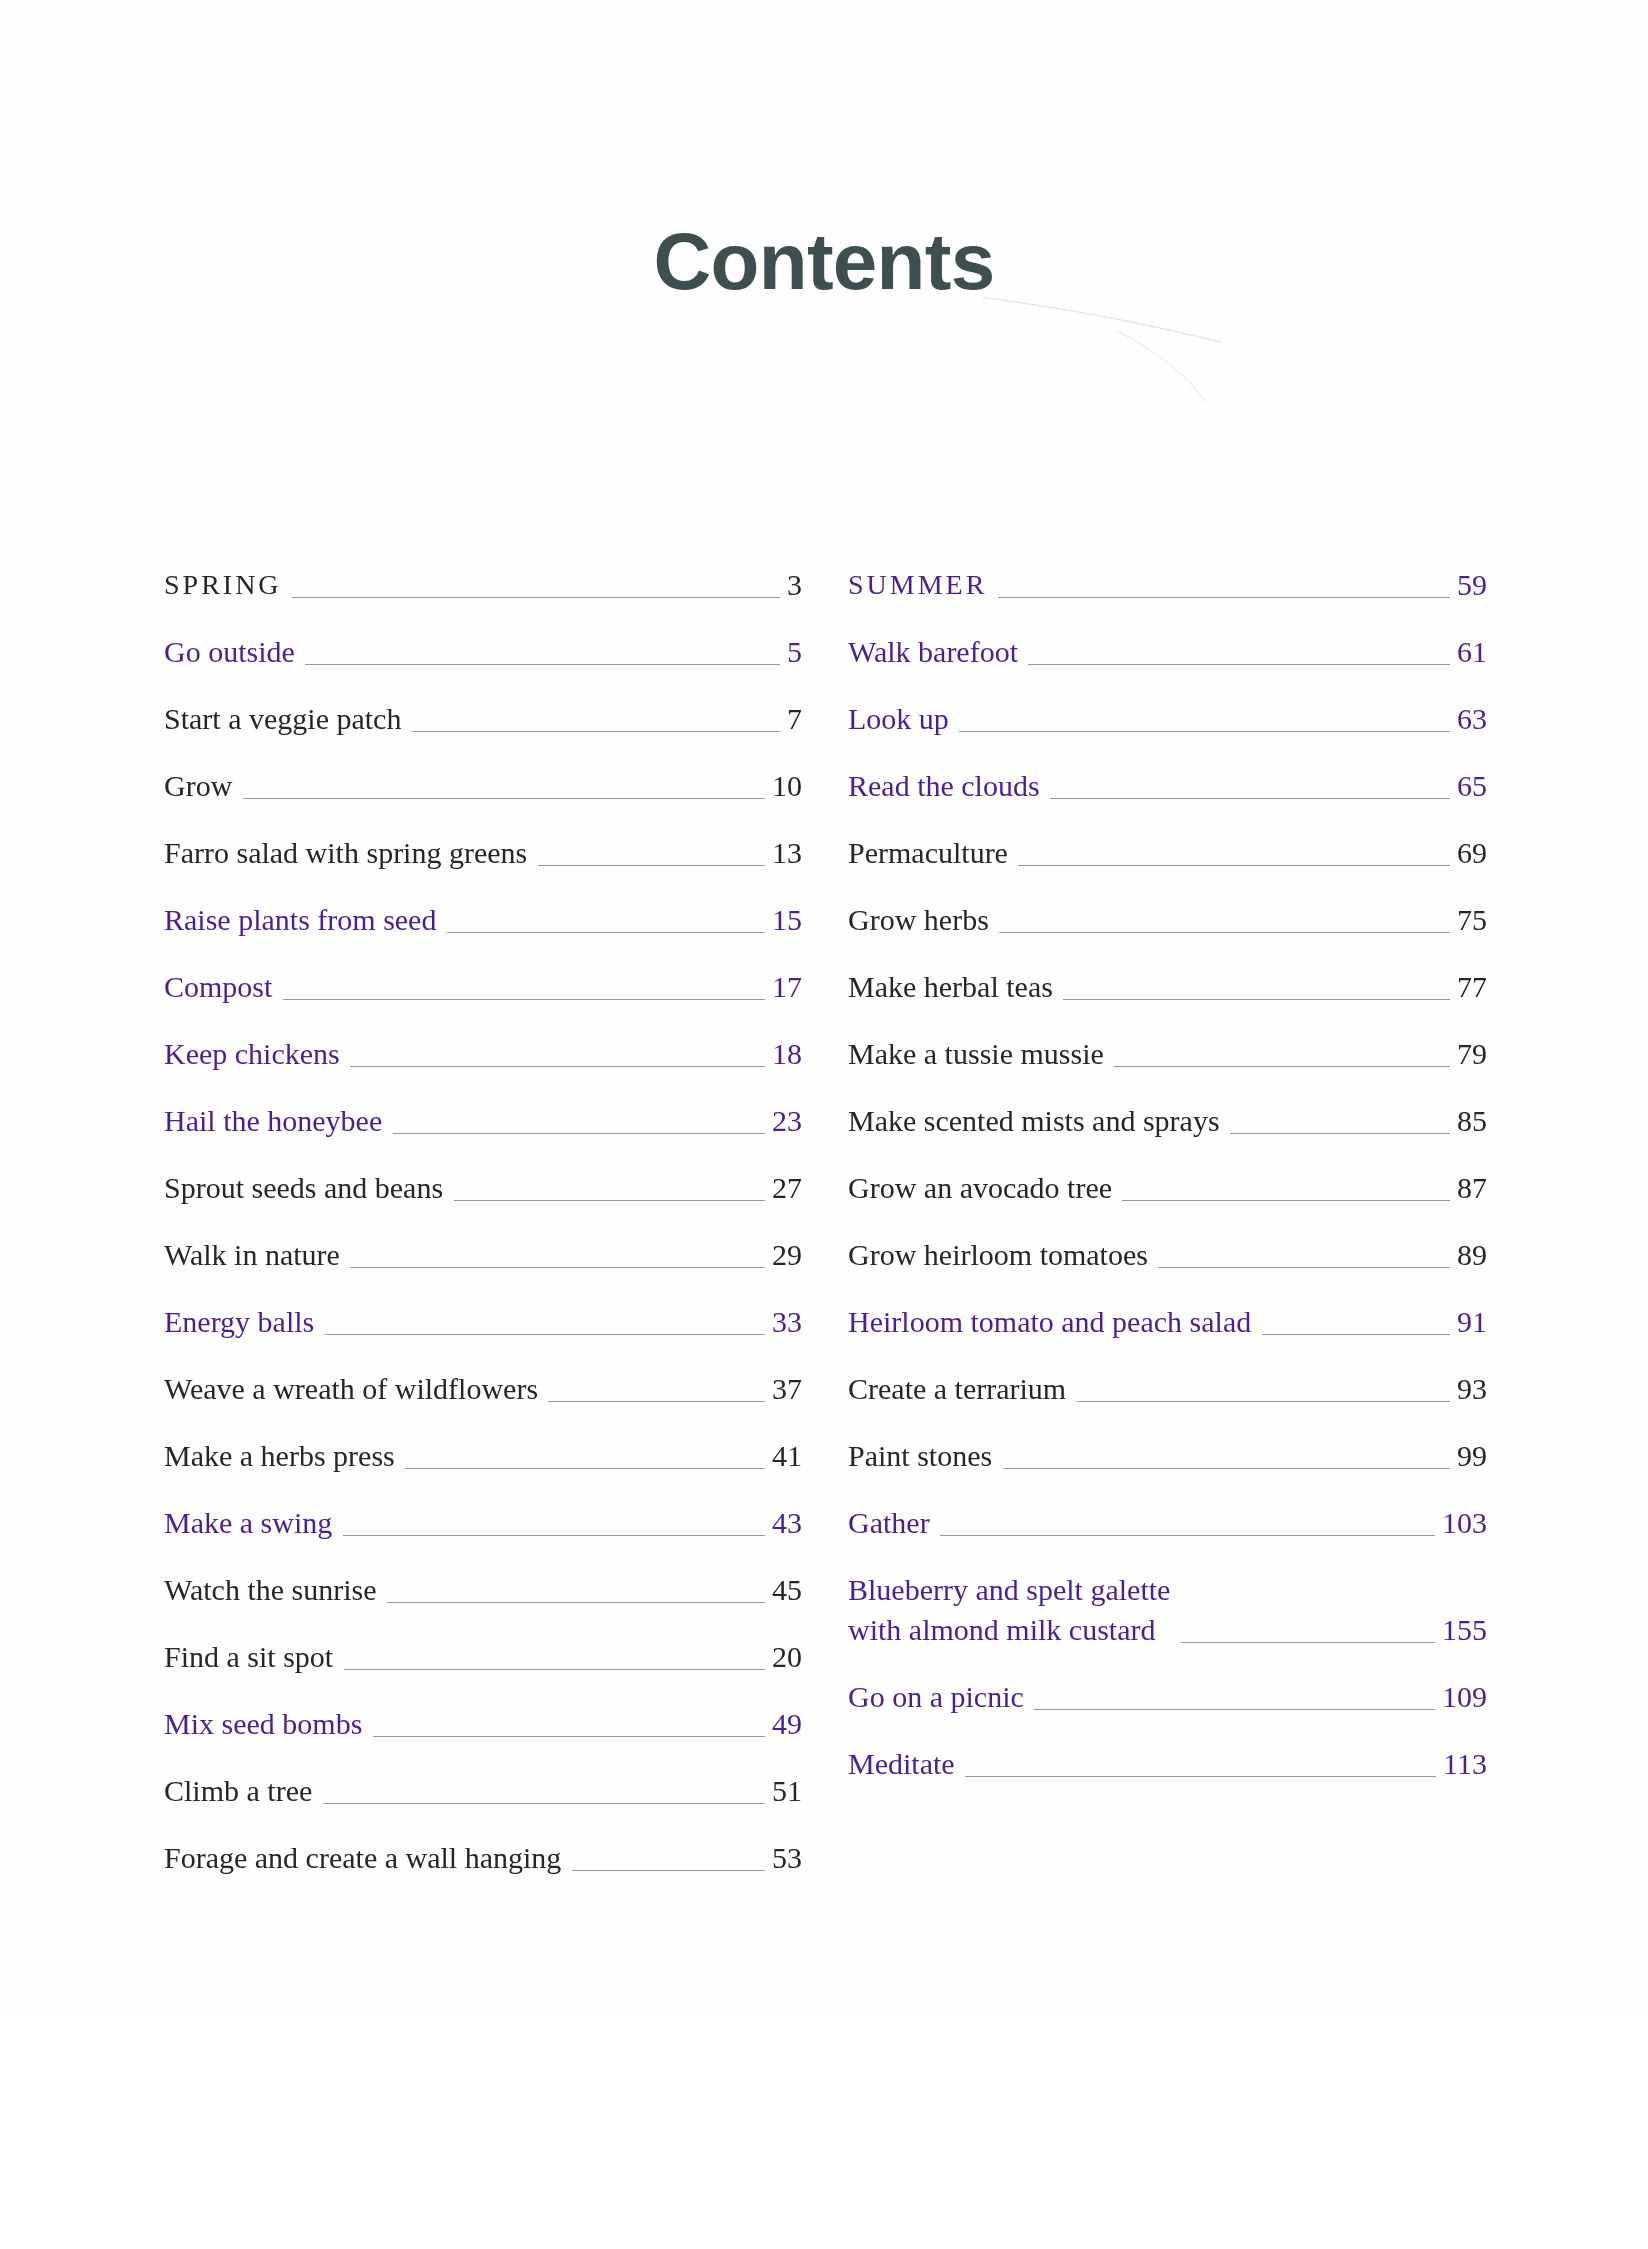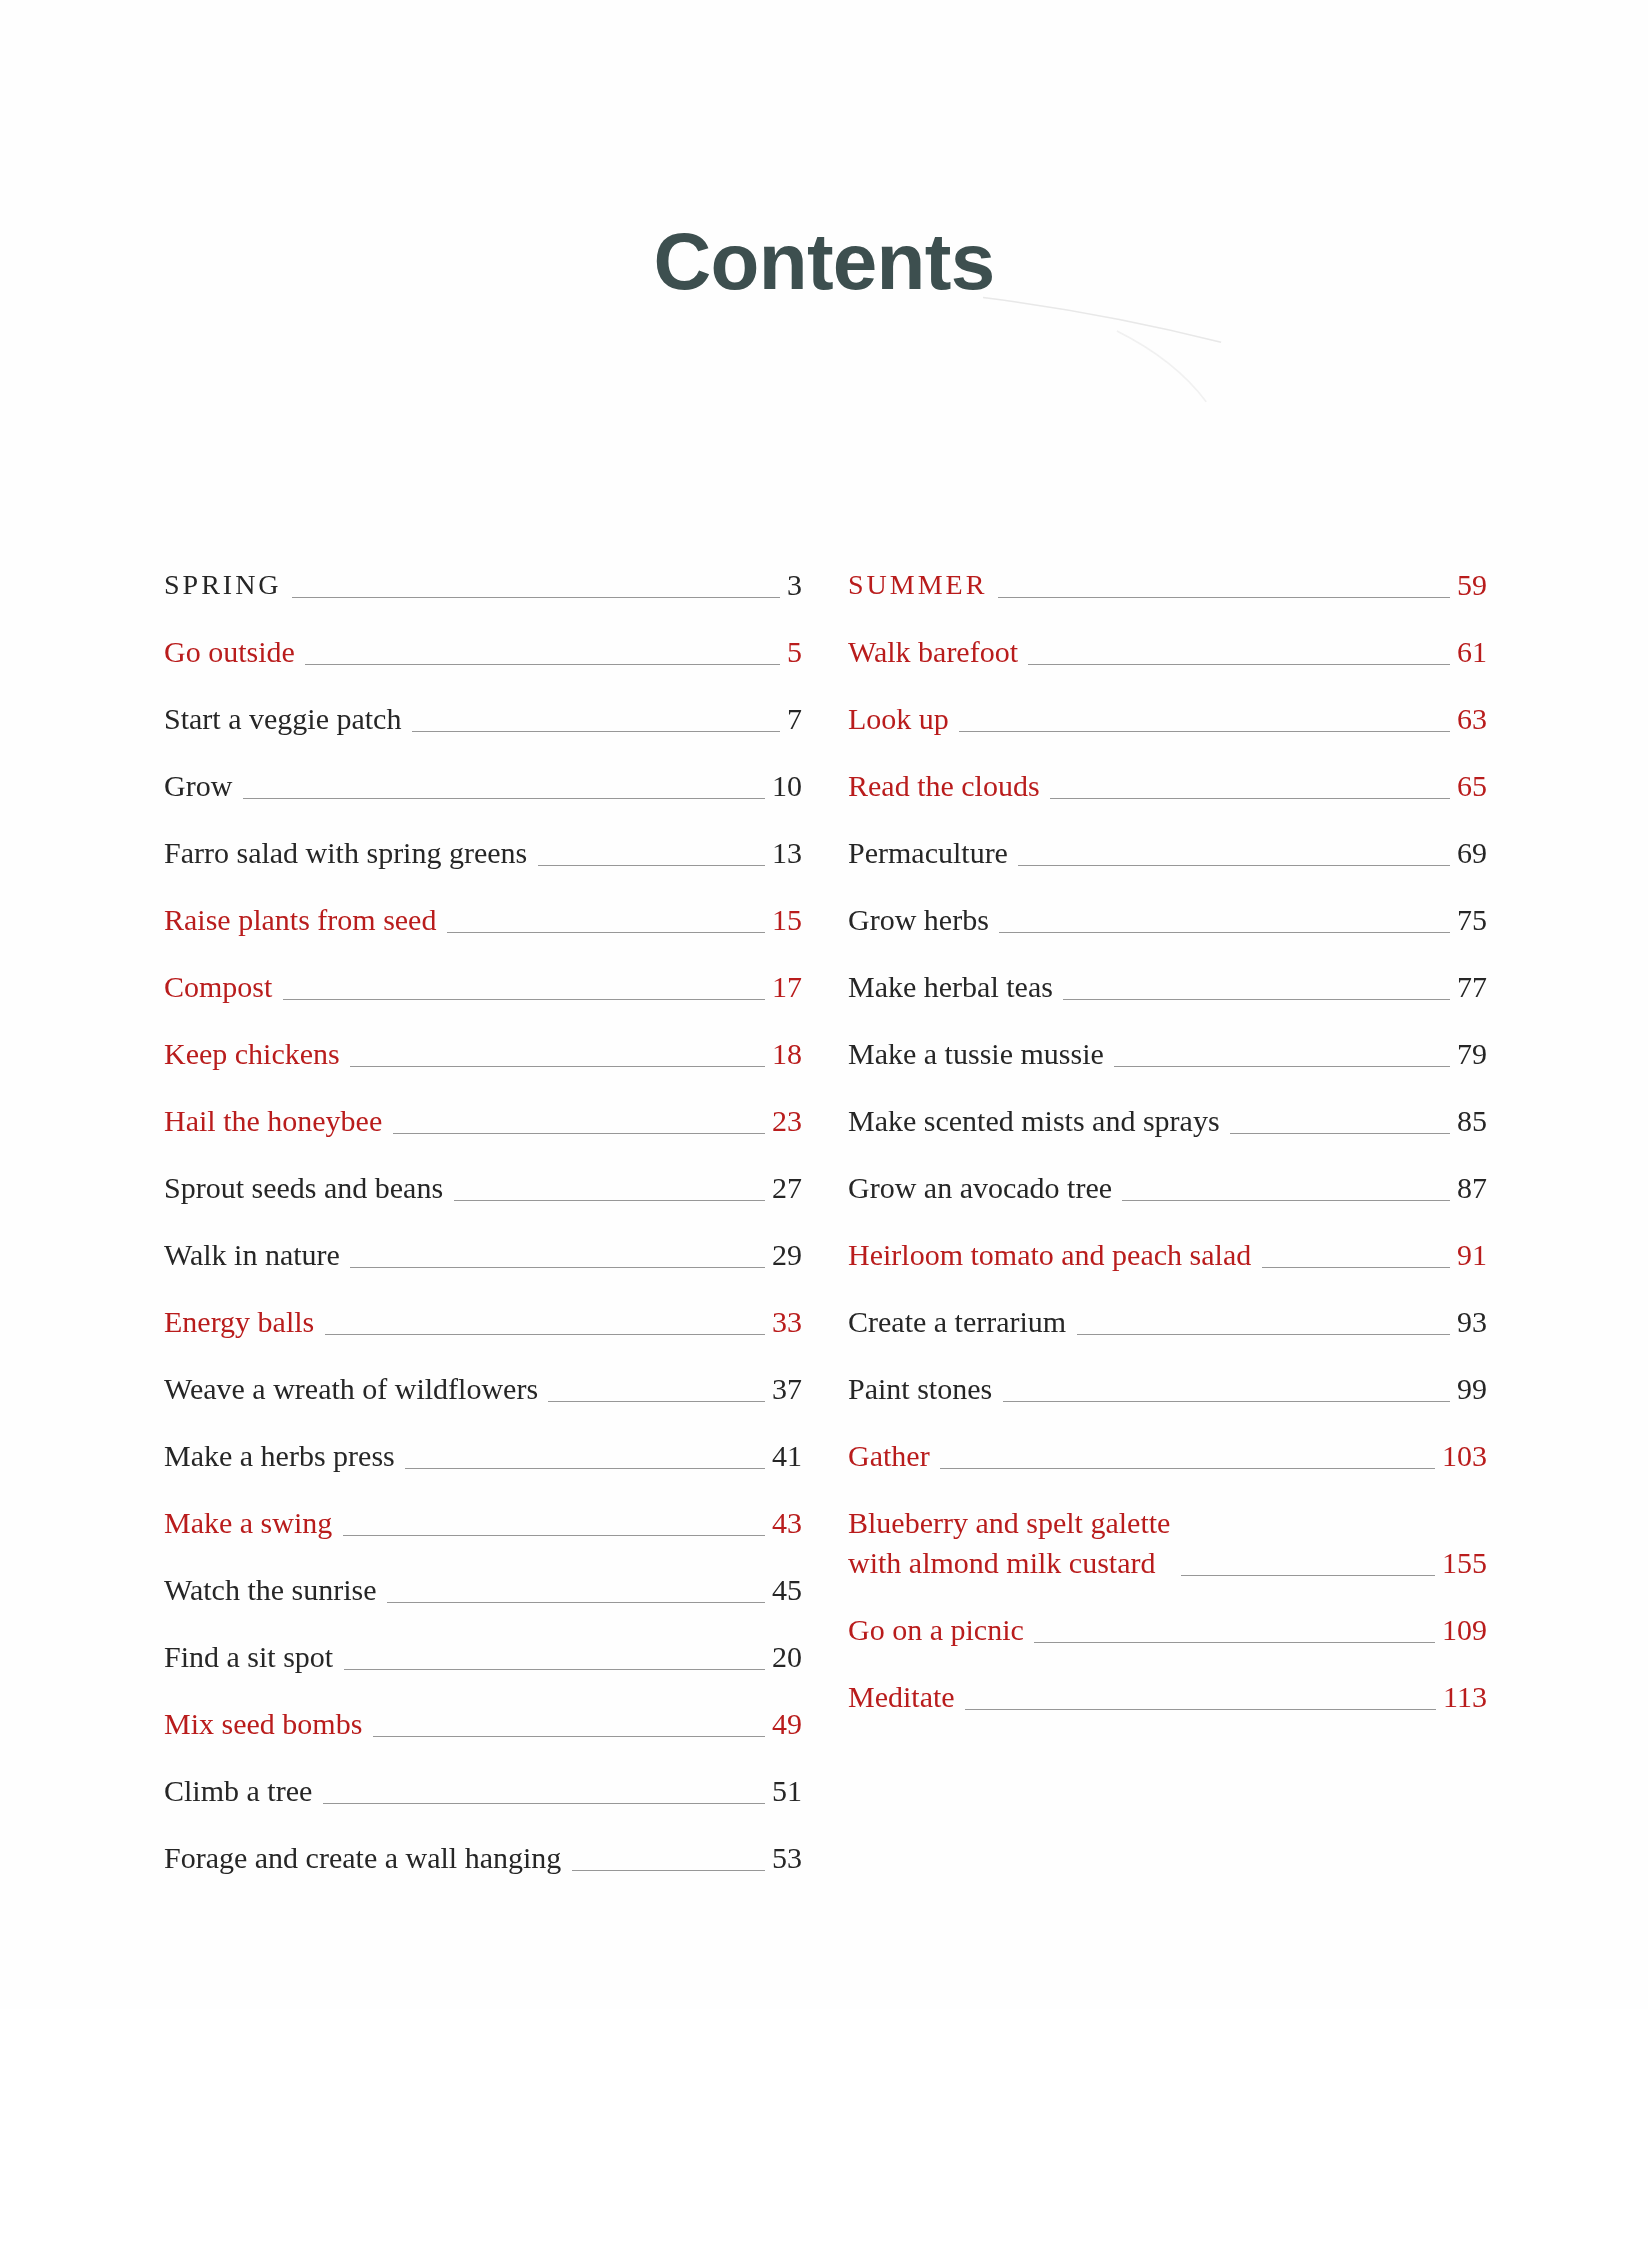--- a/index.html
+++ b/index.html
@@ -71,21 +71,21 @@
     border-bottom: 1.9px solid #8c8c8c;
     margin: 0 7.4px 7.4px 10.4px;
     opacity: 0.9;
   }
   .entry .page-num {
     flex: 0 0 auto;
     min-width: 15px;
     text-align: right;
     font-variant-numeric: oldstyle-nums;
   }
-  .tone-green { color: #b91c1c; }
+  .tone-green { color: #4c1d95; }
   .tone-dark  { color: #262626; }
   .section-head .label {
     letter-spacing: 3px;
     font-size: 28px;
     margin-top: 45px;
   }
 </style>
 </head>
 <body>
 
@@ -245,20 +245,25 @@
     <div class="entry tone-dark">
         <span class="label">Make scented mists and sprays</span>
         <span class="leader"></span>
         <span class="page-num">85</span>
       </div>
     <div class="entry tone-dark">
         <span class="label">Grow an avocado tree</span>
         <span class="leader"></span>
         <span class="page-num">87</span>
       </div>
+    <div class="entry tone-dark">
+        <span class="label">Grow heirloom tomatoes</span>
+        <span class="leader"></span>
+        <span class="page-num">89</span>
+      </div>
     <div class="entry tone-green">
         <span class="label">Heirloom tomato and peach salad</span>
         <span class="leader"></span>
         <span class="page-num">91</span>
       </div>
     <div class="entry tone-dark">
         <span class="label">Create a terrarium</span>
         <span class="leader"></span>
         <span class="page-num">93</span>
       </div>

